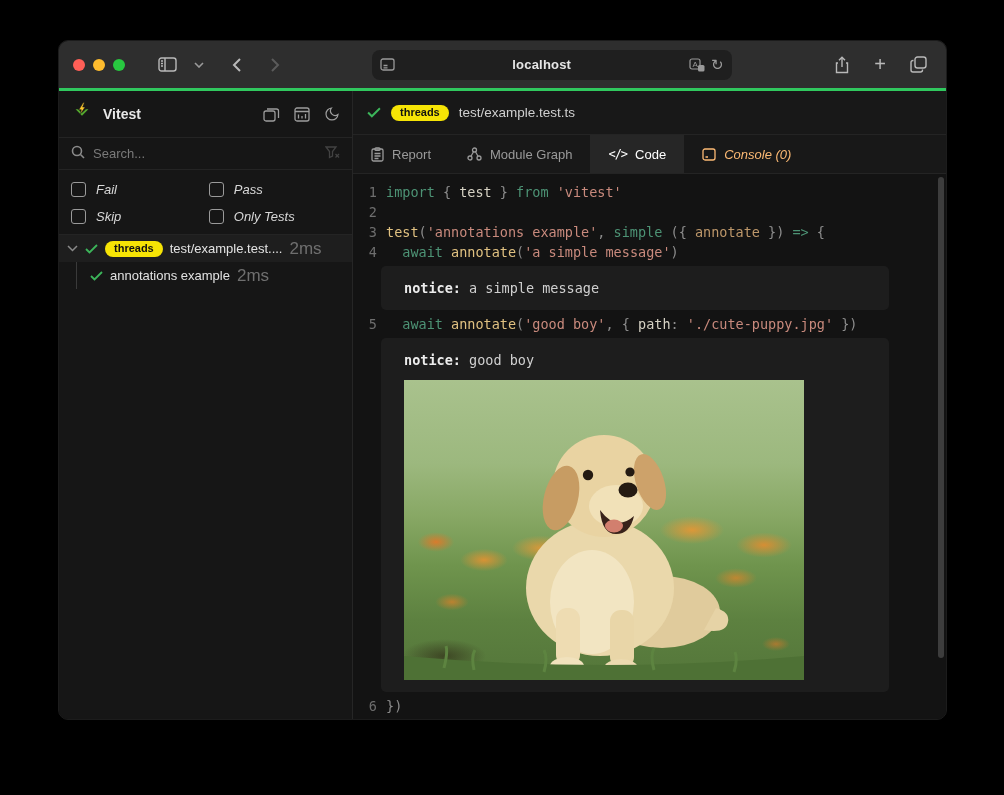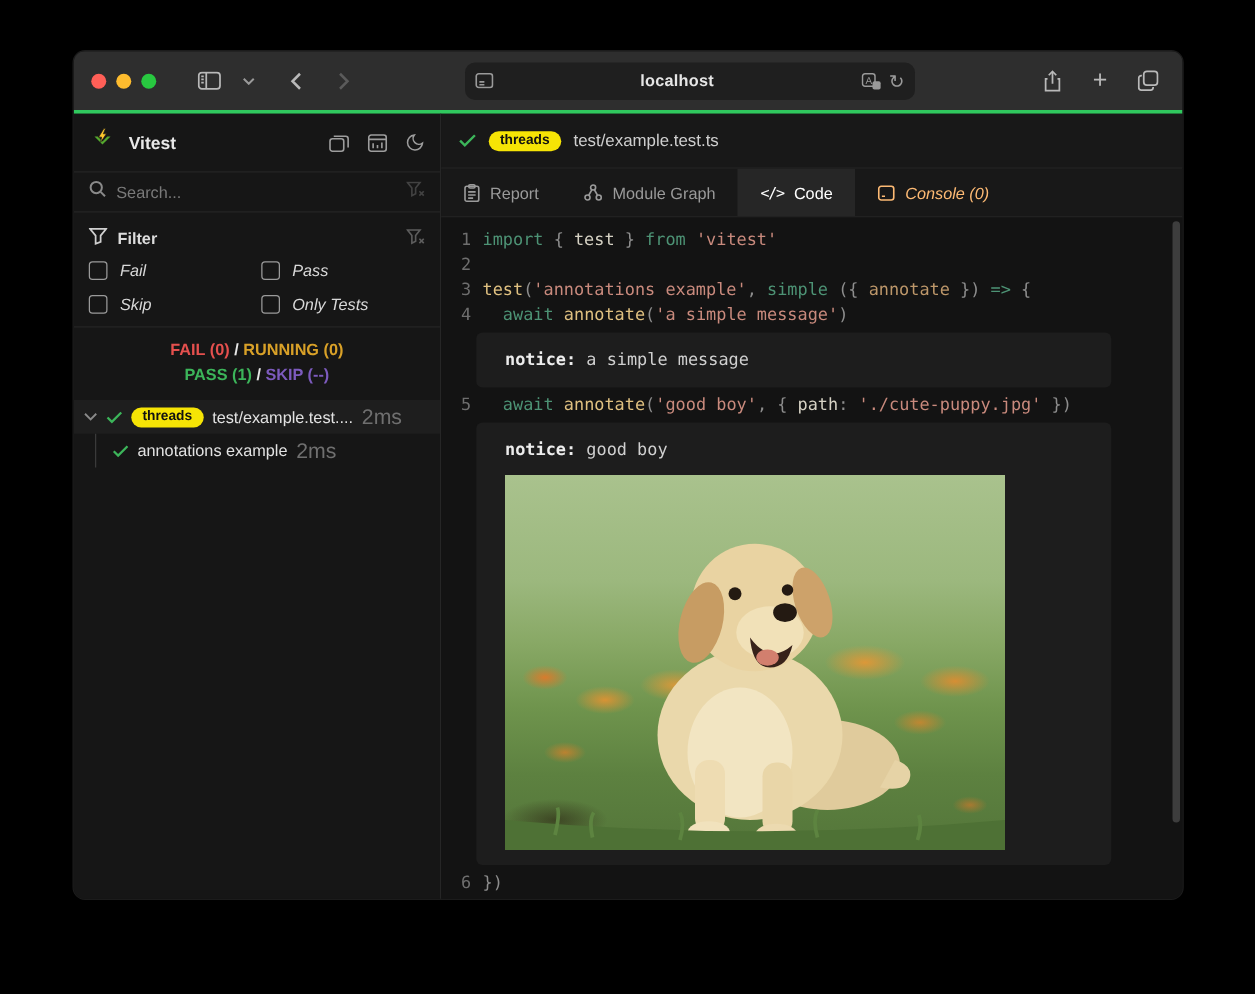--- a/index.html
+++ b/index.html
@@ -227,64 +227,40 @@
         <span class="dimicon">
           <svg width="15" height="13" viewBox="0 0 15 13" fill="none" stroke="currentColor" stroke-width="1.3">
             <path d="M1 1 H11 L7.5 5.5 V10 L4.5 11.5 V5.5 Z"></path>
               <line x1="10.5" y1="8" x2="14" y2="11.5"></line>
               <line x1="14" y1="8" x2="10.5" y2="11.5"></line>
           </svg>
         </span>
       </div>
 
       <div class="sb-filter">
-        <div class="filter-title-row">
-          <span>
-            <svg width="15" height="14" viewBox="0 0 15 14" fill="none" stroke="#cfcfcf" stroke-width="1.4">
-              <path d="M1 1 H14 L9.5 6.5 V11.5 L5.5 13 V6.5 Z"></path>
-            </svg>
-          </span>
-          <span>Filter</span>
-          <span class="spacer"></span>
-          <span class="dimicon">
-            <svg width="15" height="13" viewBox="0 0 15 13" fill="none" stroke="#cfcfcf" stroke-width="1.3">
-              <path d="M1 1 H11 L7.5 5.5 V10 L4.5 11.5 V5.5 Z"></path>
-                <line x1="10.5" y1="8" x2="14" y2="11.5"></line>
-                <line x1="14" y1="8" x2="10.5" y2="11.5"></line>
-            </svg>
-          </span>
-        </div>
         <div class="filter-grid">
           <label class="chk">
             <span class="box"></span>
             <span>Fail</span>
           </label>
           <label class="chk">
             <span class="box"></span>
             <span>Pass</span>
           </label>
           <label class="chk">
             <span class="box"></span>
             <span>Skip</span>
           </label>
           <label class="chk">
             <span class="box"></span>
             <span>Only Tests</span>
           </label>
         </div>
       </div>
 
-      <div class="sb-status">
-        <div>
-          <span class="c-fail">FAIL (0)</span><span class="sep"> / </span><span class="c-running">RUNNING (0)</span>
-        </div>
-        <div>
-          <span class="c-pass">PASS (1)</span><span class="sep"> / </span><span class="c-skip">SKIP (--)</span>
-        </div>
-      </div>
 
       <div class="tree-row selected">
         <span class="chev">
           <svg width="11" height="7" viewBox="0 0 11 7" fill="none" stroke="currentColor" stroke-width="1.5">
               <polyline points="1,1 5.5,5.5 10,1"></polyline>
             </svg>
         </span>
         <span class="check">
           <svg width="13" height="10" viewBox="0 0 13 10" fill="none" stroke="currentColor" stroke-width="1.8">
               <polyline points="1,5 4.5,8.5 12,1"></polyline>

